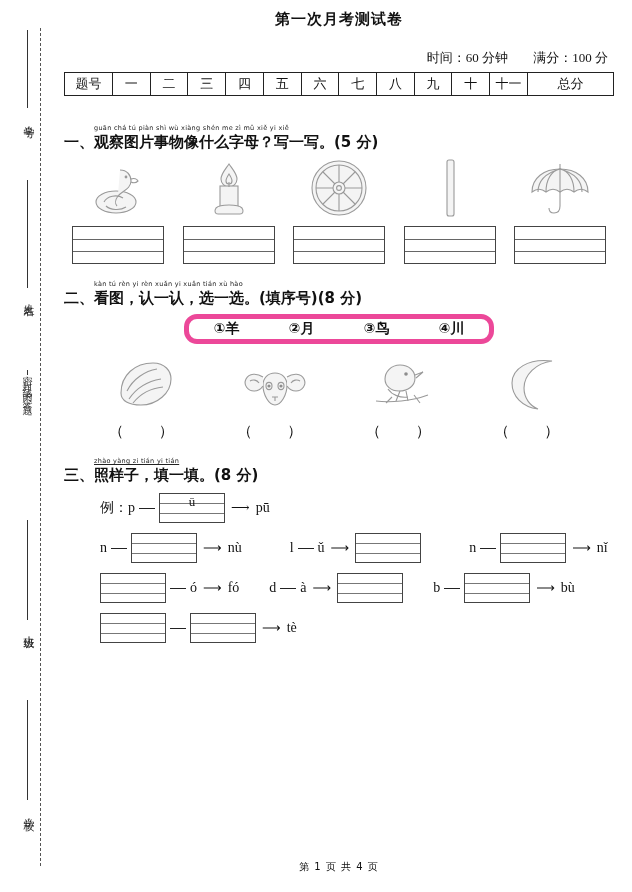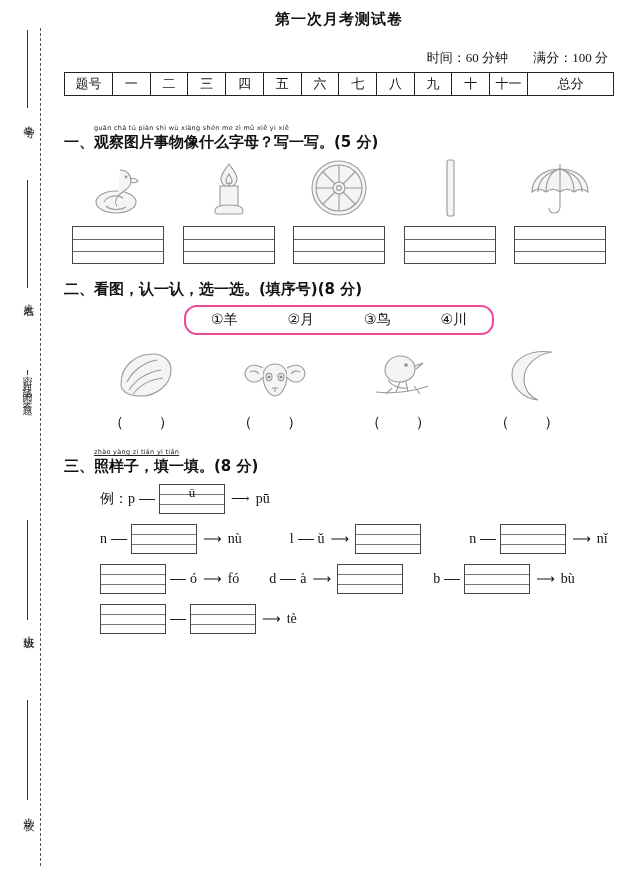--- a/index.html
+++ b/index.html
@@ -136,27 +136,28 @@
     content: ""; position: absolute; left: 0; right: 0;
     border-top: 1px solid #666;
   }
   .tian4::before { top: 33.3%; }
   .tian4::after  { top: 66.6%; }
 
   
   .opt-box {
     margin: 6px auto 0 auto;
     width: 310px; height: 30px;
-    border: 2px solid #ec4899;
+    border: 5px solid #ec4899;
     border-radius: 13px;
     display: flex;
     align-items: center;
     justify-content: space-around;
     font-size: 14px;
     font-family: "DejaVu Sans", sans-serif;
+    font-weight: bold;
   }
   .q2-row {
     display: flex;
     justify-content: space-around;
     margin-top: 8px;
     padding: 0 18px;
   }
   .q2-cell { width: 110px; text-align: center; }
   .q2-img { height: 66px; display: flex; align-items: center; justify-content: center; }
   .paren { font-size: 15px; letter-spacing: 10px; margin-top: 4px; font-family: "DejaVu Sans", sans-serif; }
@@ -334,20 +335,21 @@
             <path class="sk" d="M32 7V2"></path>
             <path class="sk" d="M32 30v14c0 5-3 7-6 7s-5-2-5-5"></path>
           </svg>
         </div>
         <div class="tian4"></div>
       </div>
     </div>
   </div>
 
   <div class="q" style="margin-top:16px;">
+    <div class="pinyin-row" style="padding-left:30px;">kàn tú   rèn yi rèn   xuǎn yi xuǎn   tián xù hào</div>
     <div class="q-line"><span>二、</span><span>看图，认一认，选一选。(填序号)(8 分)</span></div>
 
     <div class="opt-box">
       <span>①羊</span>
       <span>②月</span>
       <span>③鸟</span>
       <span>④川</span>
     </div>
 
     <div class="q2-row">
@@ -476,14 +478,15 @@
       <span class="fill-group">
         <span class="tian3"></span>
         <span class="dash"></span>
         <span class="tian3"></span>
         <span class="arrow">⟶</span>
         <span>tè</span>
       </span>
     </div>
   </div>
 
+  <div class="footer">第 1 页 共 4 页</div>
 
 </div>
 
 </body></html>

